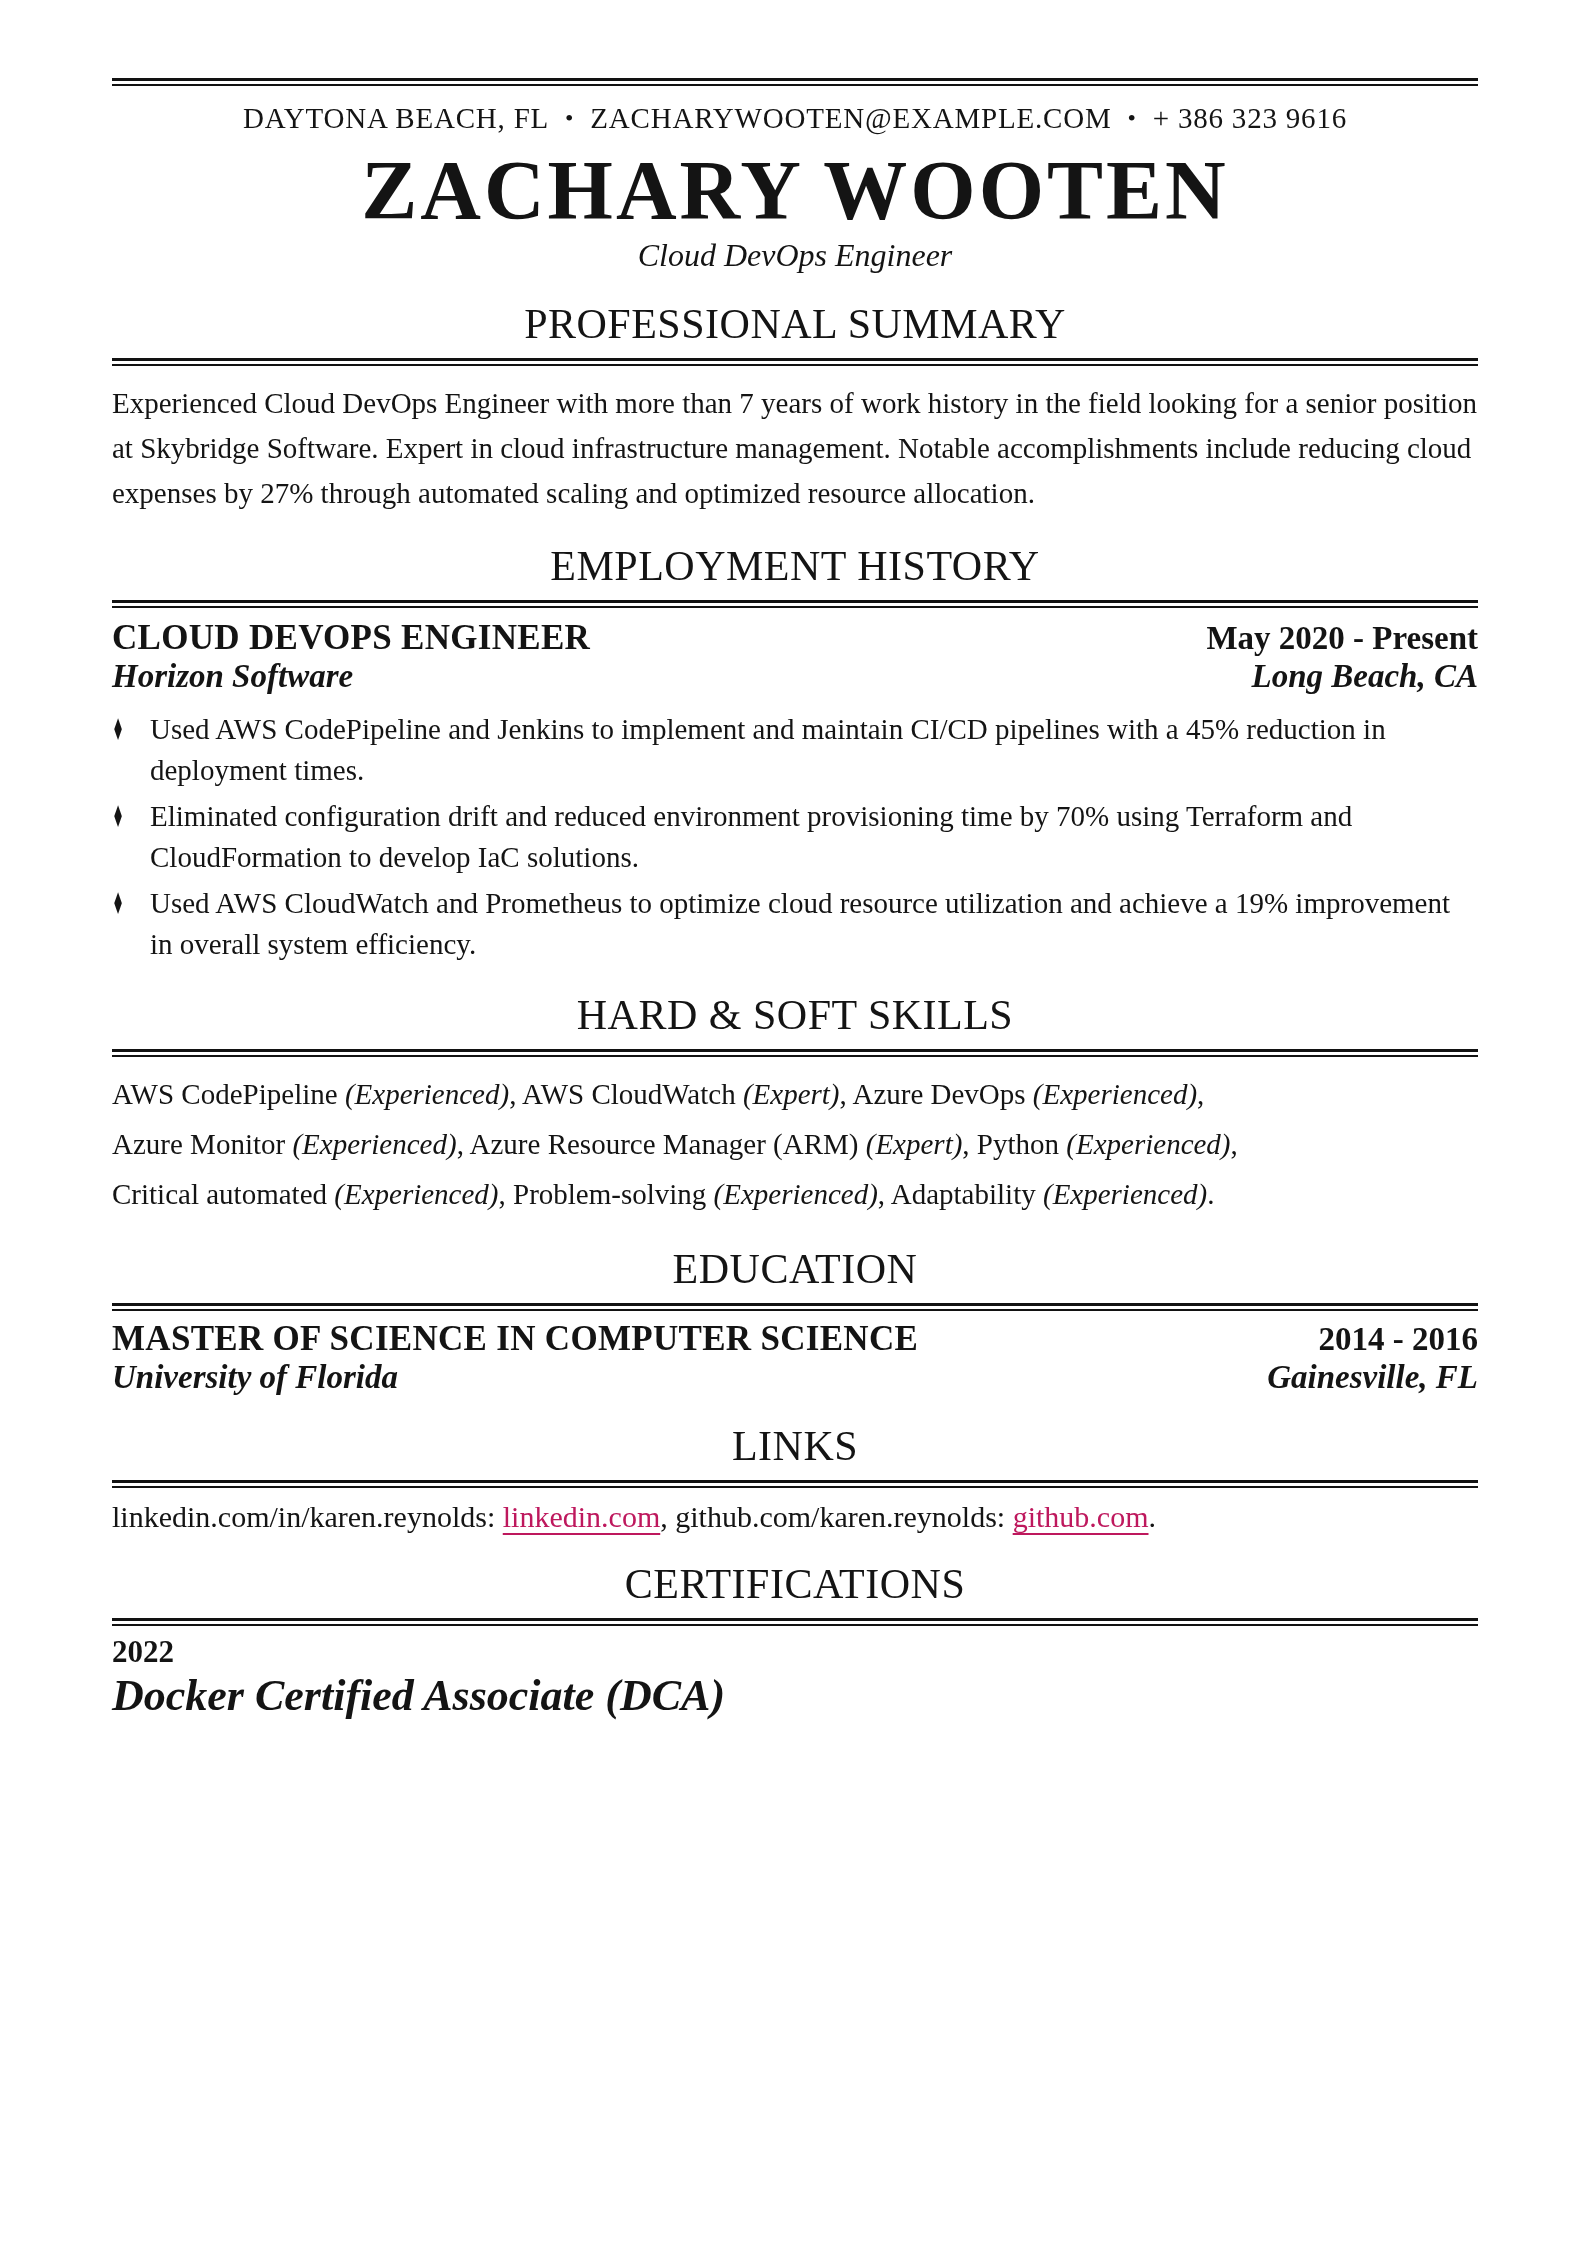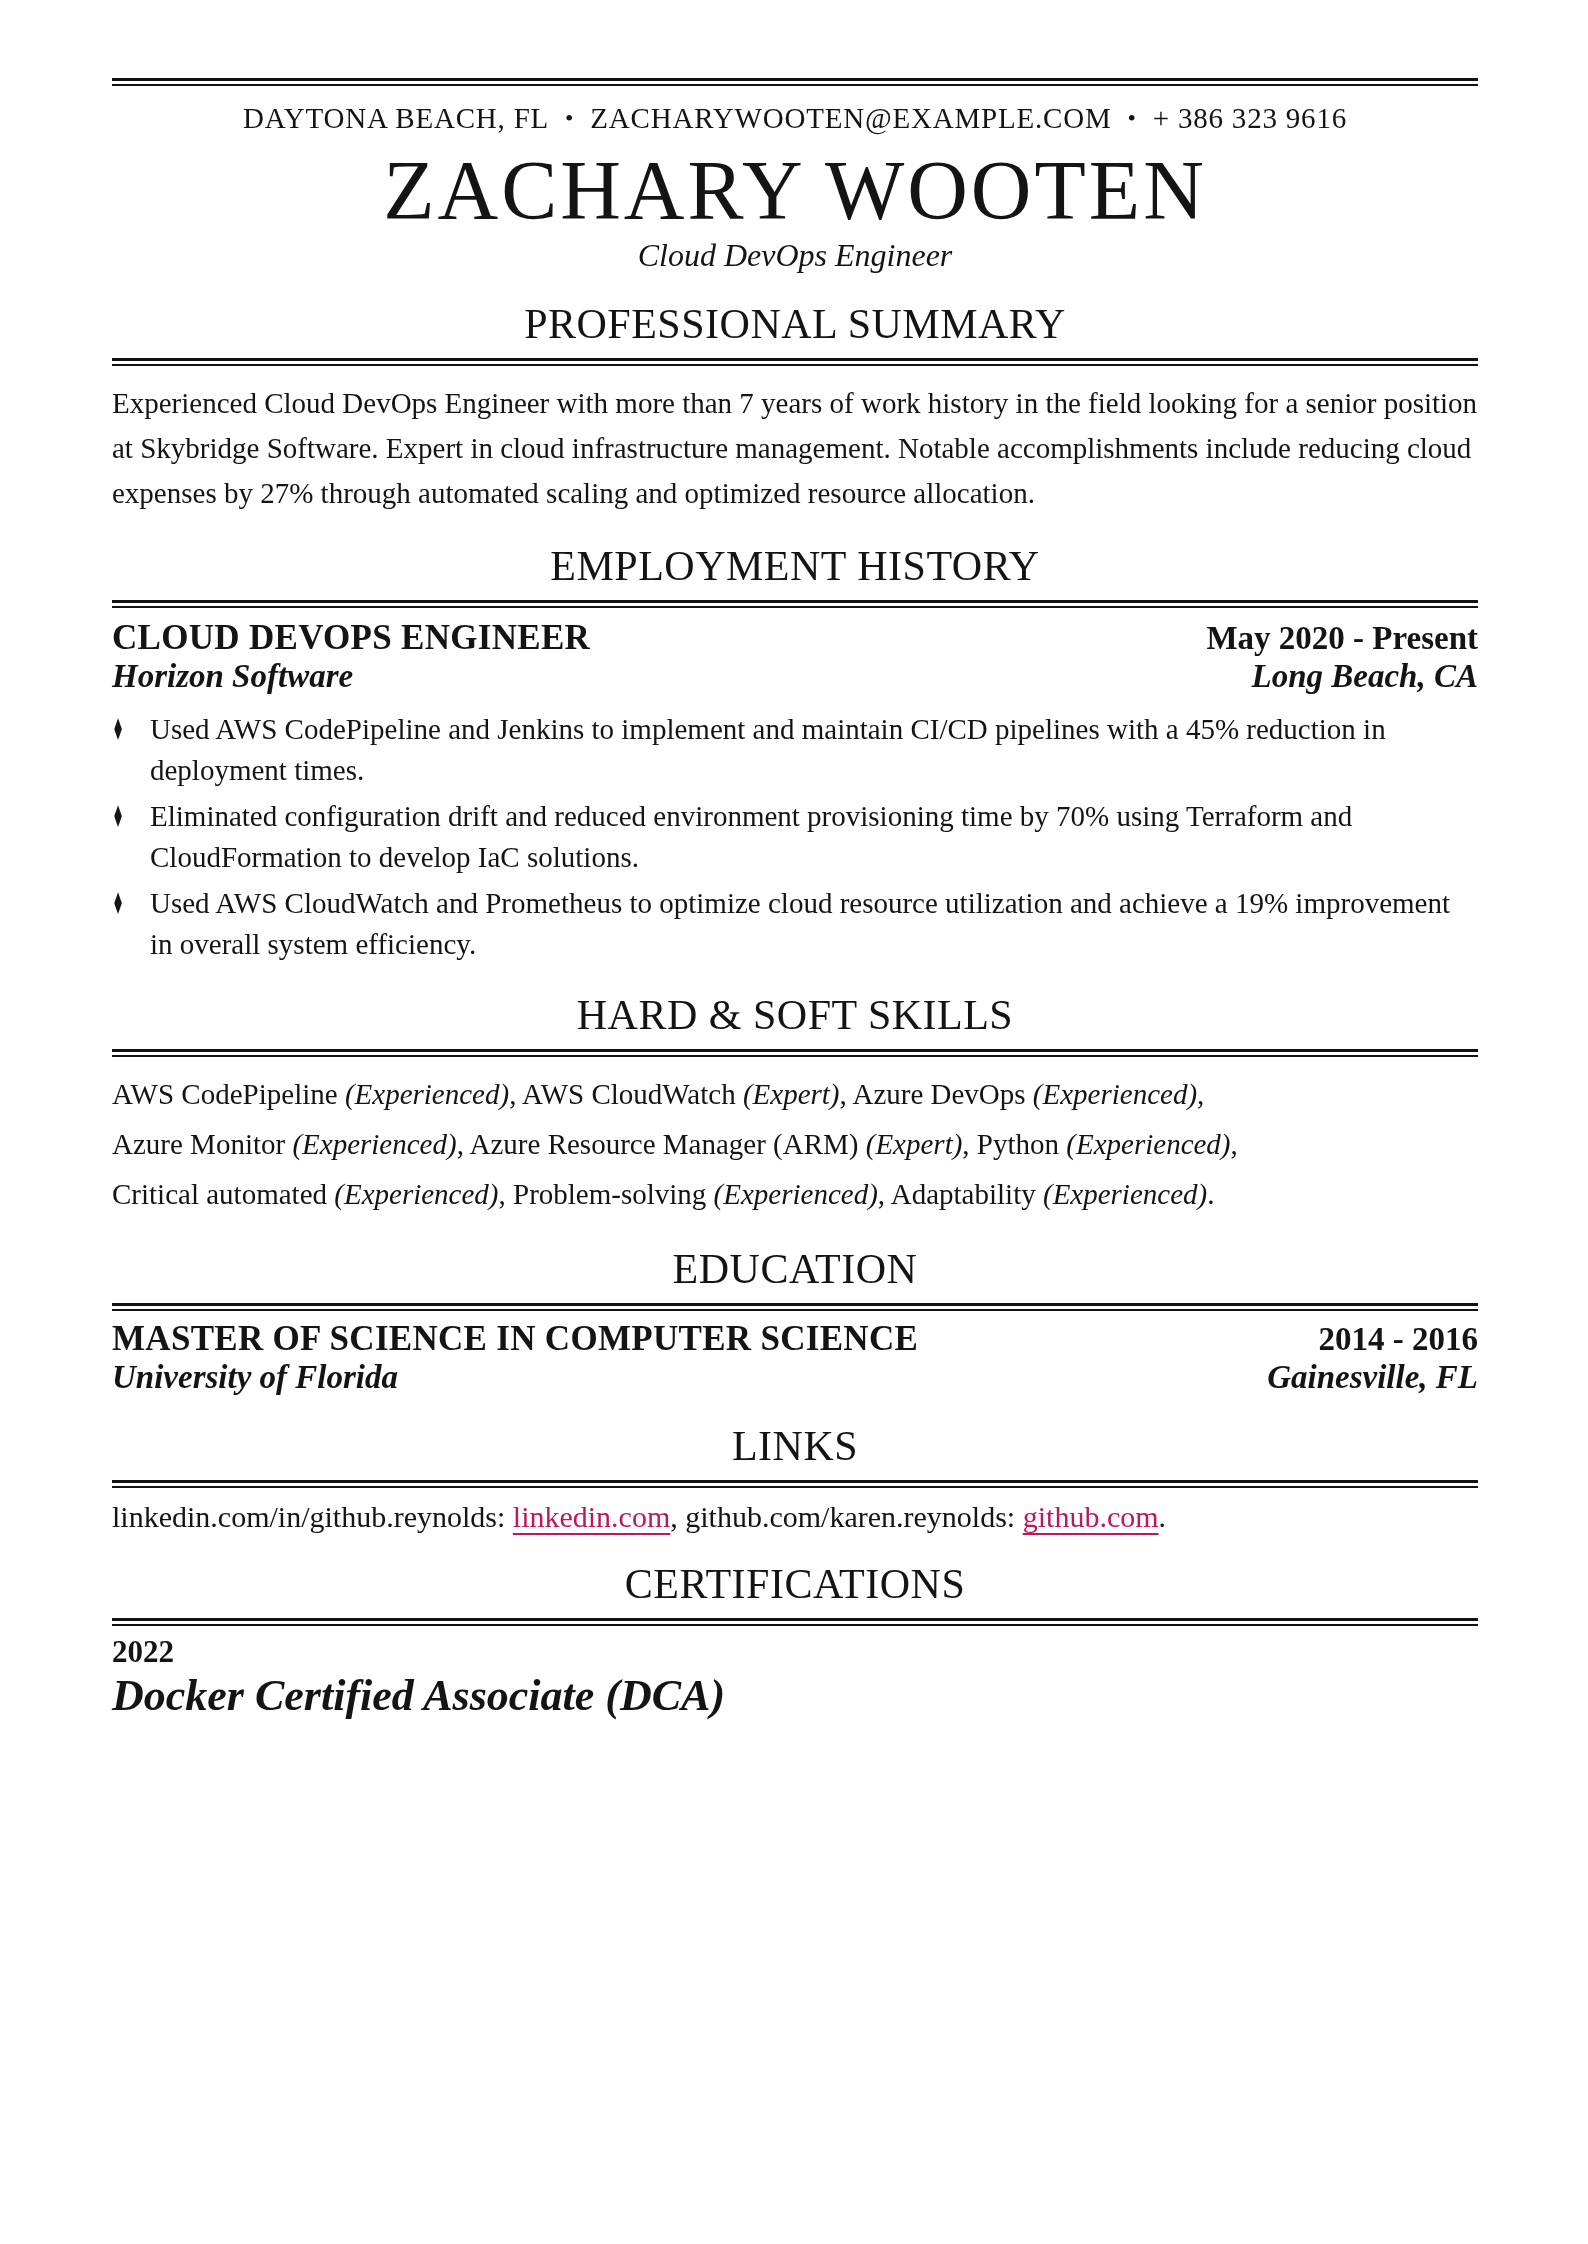--- a/index.html
+++ b/index.html
@@ -26,21 +26,21 @@
     font-size: 29px;
     letter-spacing: 0.8px;
     white-space: nowrap;
   }
   .contact .sep { display: inline-block; margin: 0 16px; font-size: 24px; vertical-align: 2px; }
 
   .name {
     margin-top: 12px;
     text-align: center;
     font-size: 84px;
-    font-weight: normal;
+    font-weight: bold;
     letter-spacing: 3px;
     line-height: 1.05;
   }
   .subtitle {
     margin-top: 2px;
     text-align: center;
     font-size: 32px;
     font-style: italic;
     font-weight: normal;
   }
@@ -184,21 +184,21 @@
     </div>
     <div class="row-2col">
       <span class="edu-school">University of Florida</span>
       <span class="edu-location">Gainesville, FL</span>
     </div>
   </div>
 
   <h2 class="section-heading">LINKS</h2>
   <div class="rule"></div>
 
-  <p class="links-line"><span>linkedin.com/in/github.reynolds: </span><a href="#">linkedin.com</a><span>, </span><span>github.com/karen.reynolds: </span><a href="#">github.com</a><span>.</span></p>
+  <p class="links-line"><span>linkedin.com/in/karen.reynolds: </span><a href="#">linkedin.com</a><span>, </span><span>github.com/karen.reynolds: </span><a href="#">github.com</a><span>.</span></p>
 
   <h2 class="section-heading">CERTIFICATIONS</h2>
   <div class="rule"></div>
 
   <div class="cert-block">
     <div class="cert-year">2022</div>
     <div class="cert-name">Docker Certified Associate (DCA)</div>
   </div>
 
 </div>

